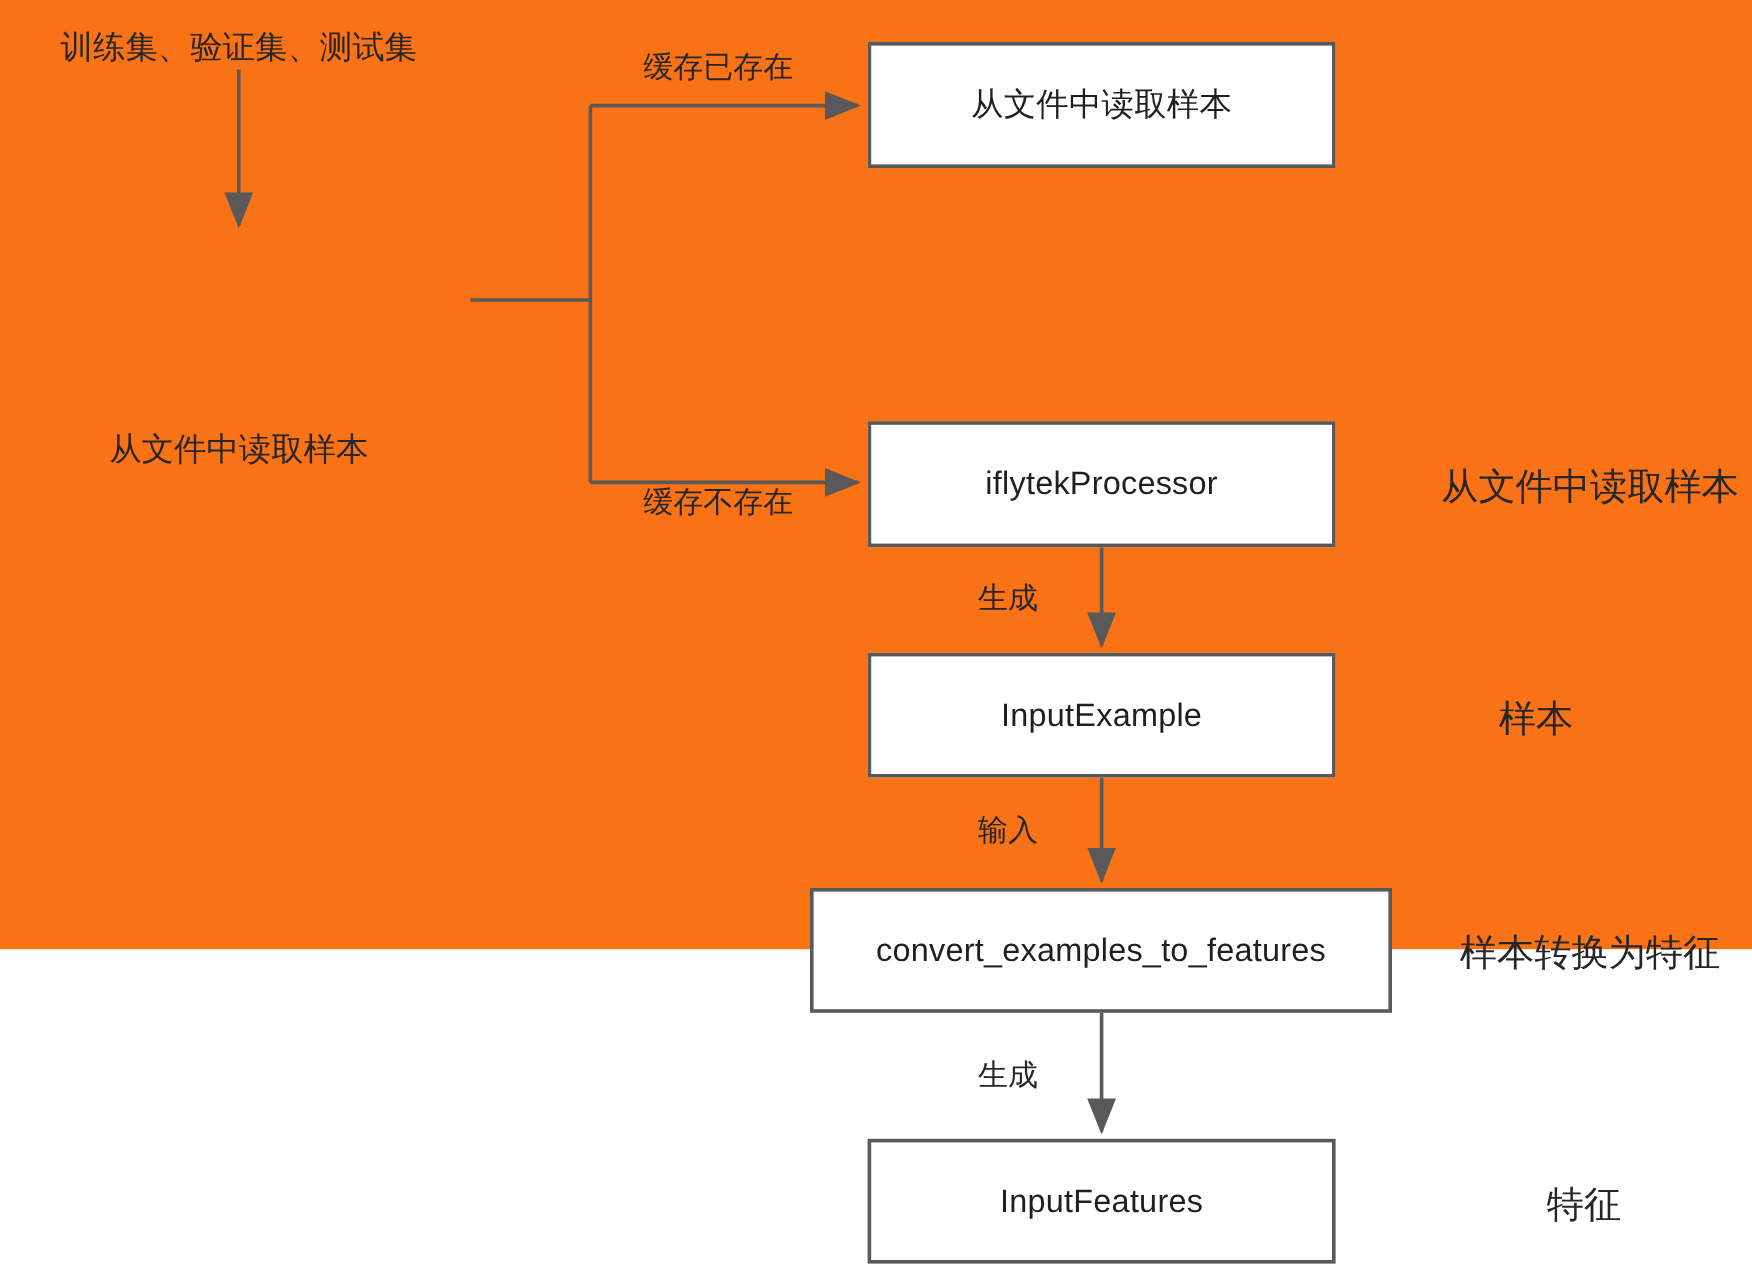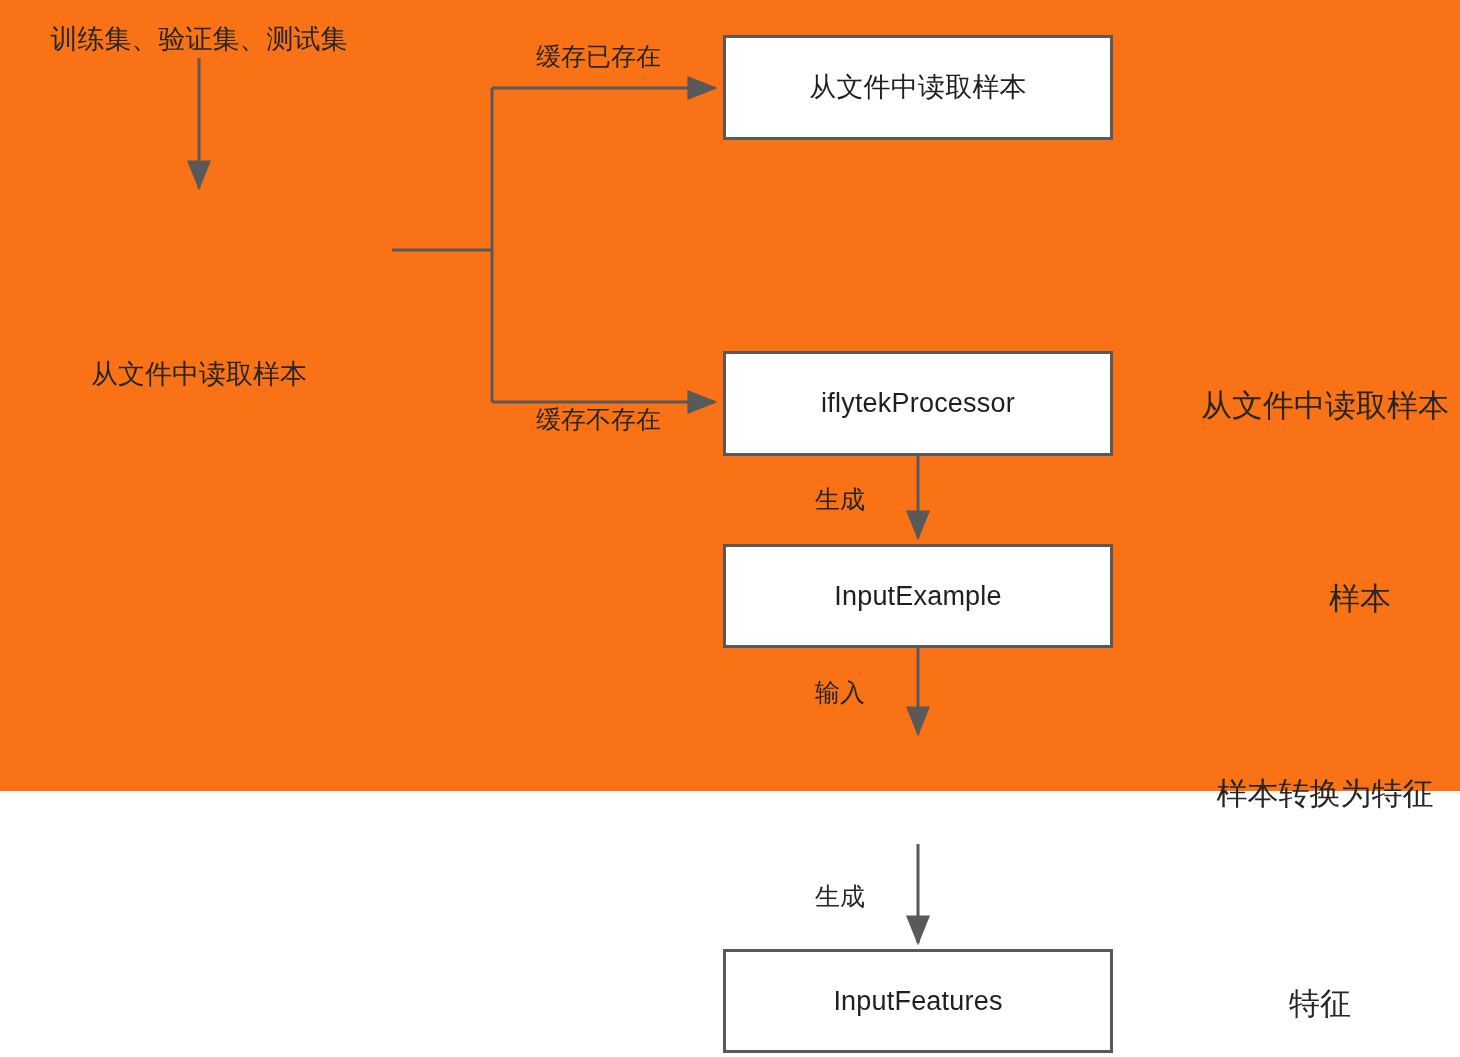--- a/index.html
+++ b/index.html
@@ -111,36 +111,39 @@
   </div>
 
   <div class="node" style="left:723px; top:544px; width:390px; height:104px;">
     <span class="node-label">InputExample</span>
   </div>
 
   <div class="node" style="left:723px; top:351px; width:390px; height:105px;">
     <span class="node-label">iflytekProcessor</span>
   </div>
 
+  <div class="node" style="left:675px; top:740px; width:485px; height:104px;">
+    <span class="node-label">convert_examples_to_features</span>
+  </div>
 
   <div class="node" style="left:723px; top:949px; width:390px; height:104px;">
     <span class="node-label">InputFeatures</span>
   </div>
 
   <div class="edge-label" style="left:536px; top:44px;">缓存已存在</div>
 
   <div class="edge-label" style="left:536px; top:407px;">缓存不存在</div>
 
   <div class="edge-label" style="left:815px; top:487px;">生成</div>
 
   <div class="edge-label" style="left:815px; top:680px;">输入</div>
 
   <div class="edge-label" style="left:815px; top:884px;">生成</div>
 
   <div class="side-note" style="left:1325px; top:390px;">从文件中读取样本</div>
 
-  <div class="side-note" style="left:1360px; top:583px;">样本</div>
+  <div class="side-note" style="left:1280px; top:583px;">样本</div>
 
   <div class="side-note" style="left:1325px; top:778px;">样本转换为特征</div>
 
   <div class="side-note" style="left:1320px; top:988px;">特征</div>
 
 </div>
 
 </body></html>

